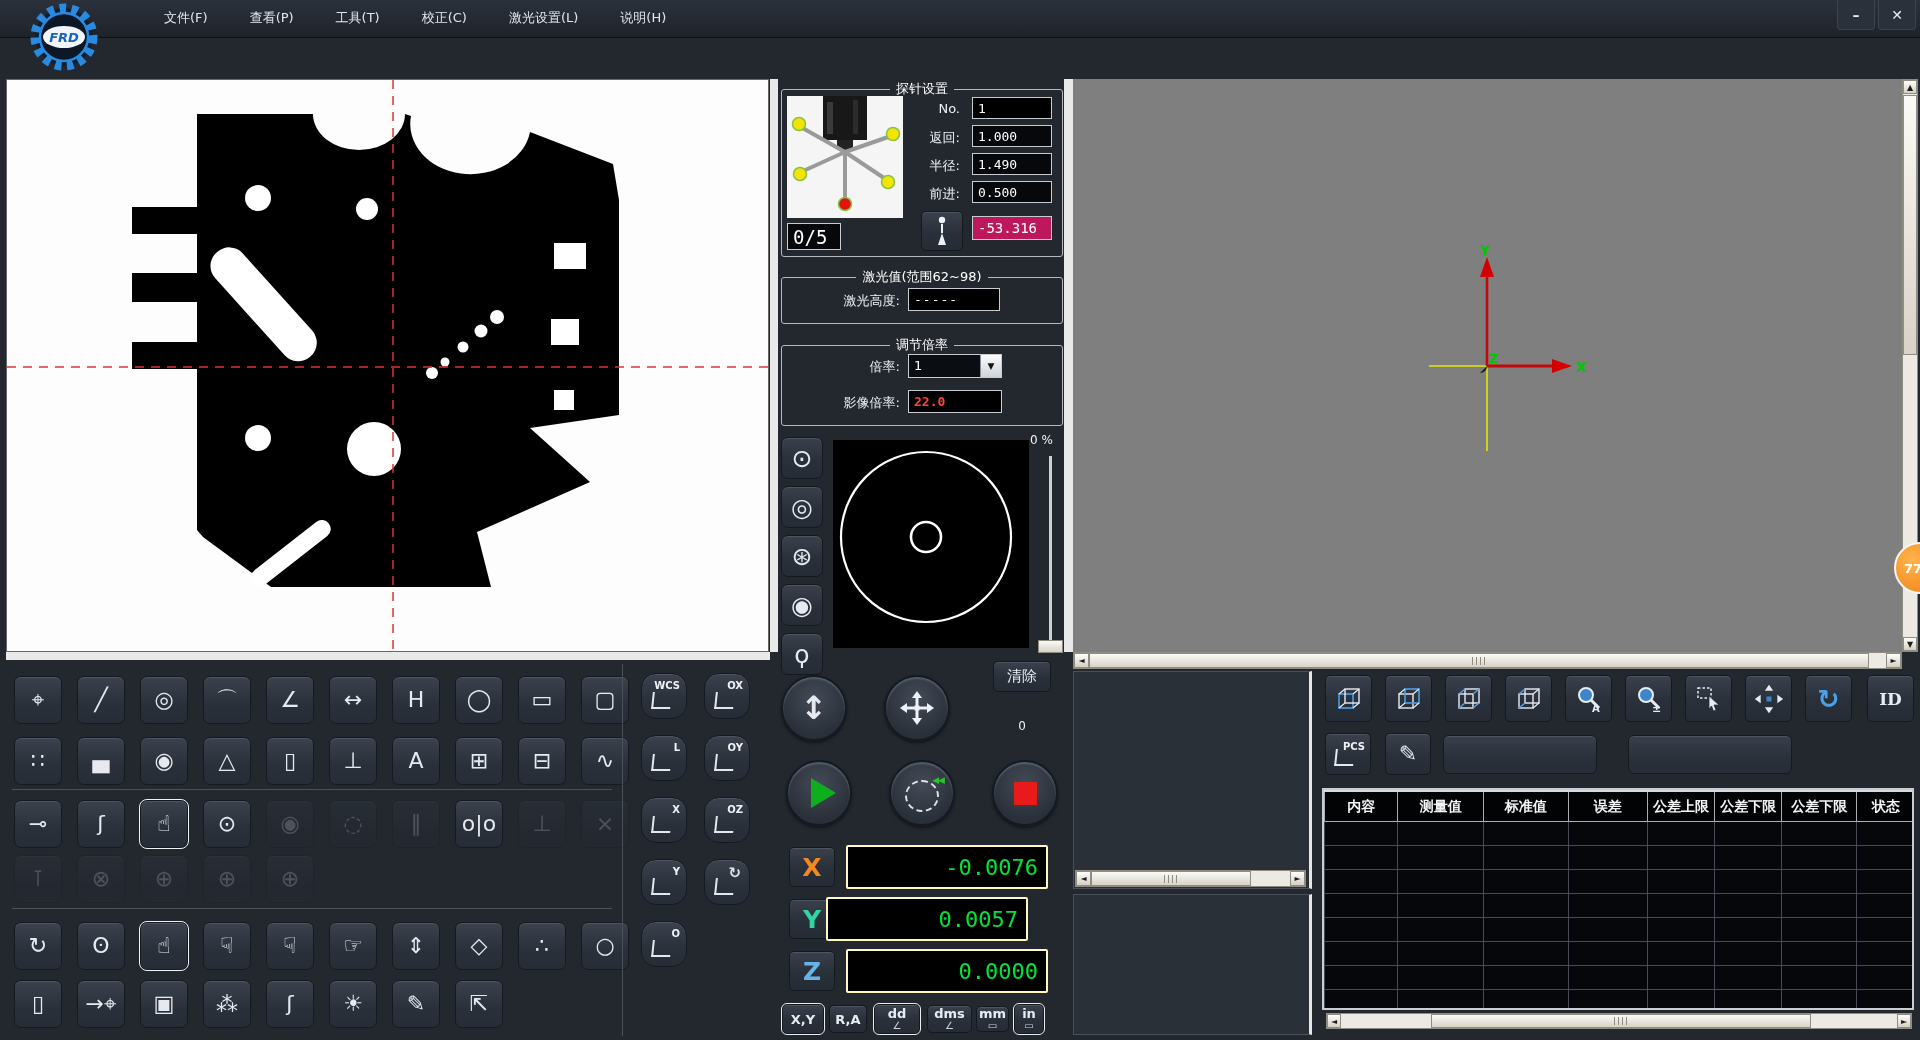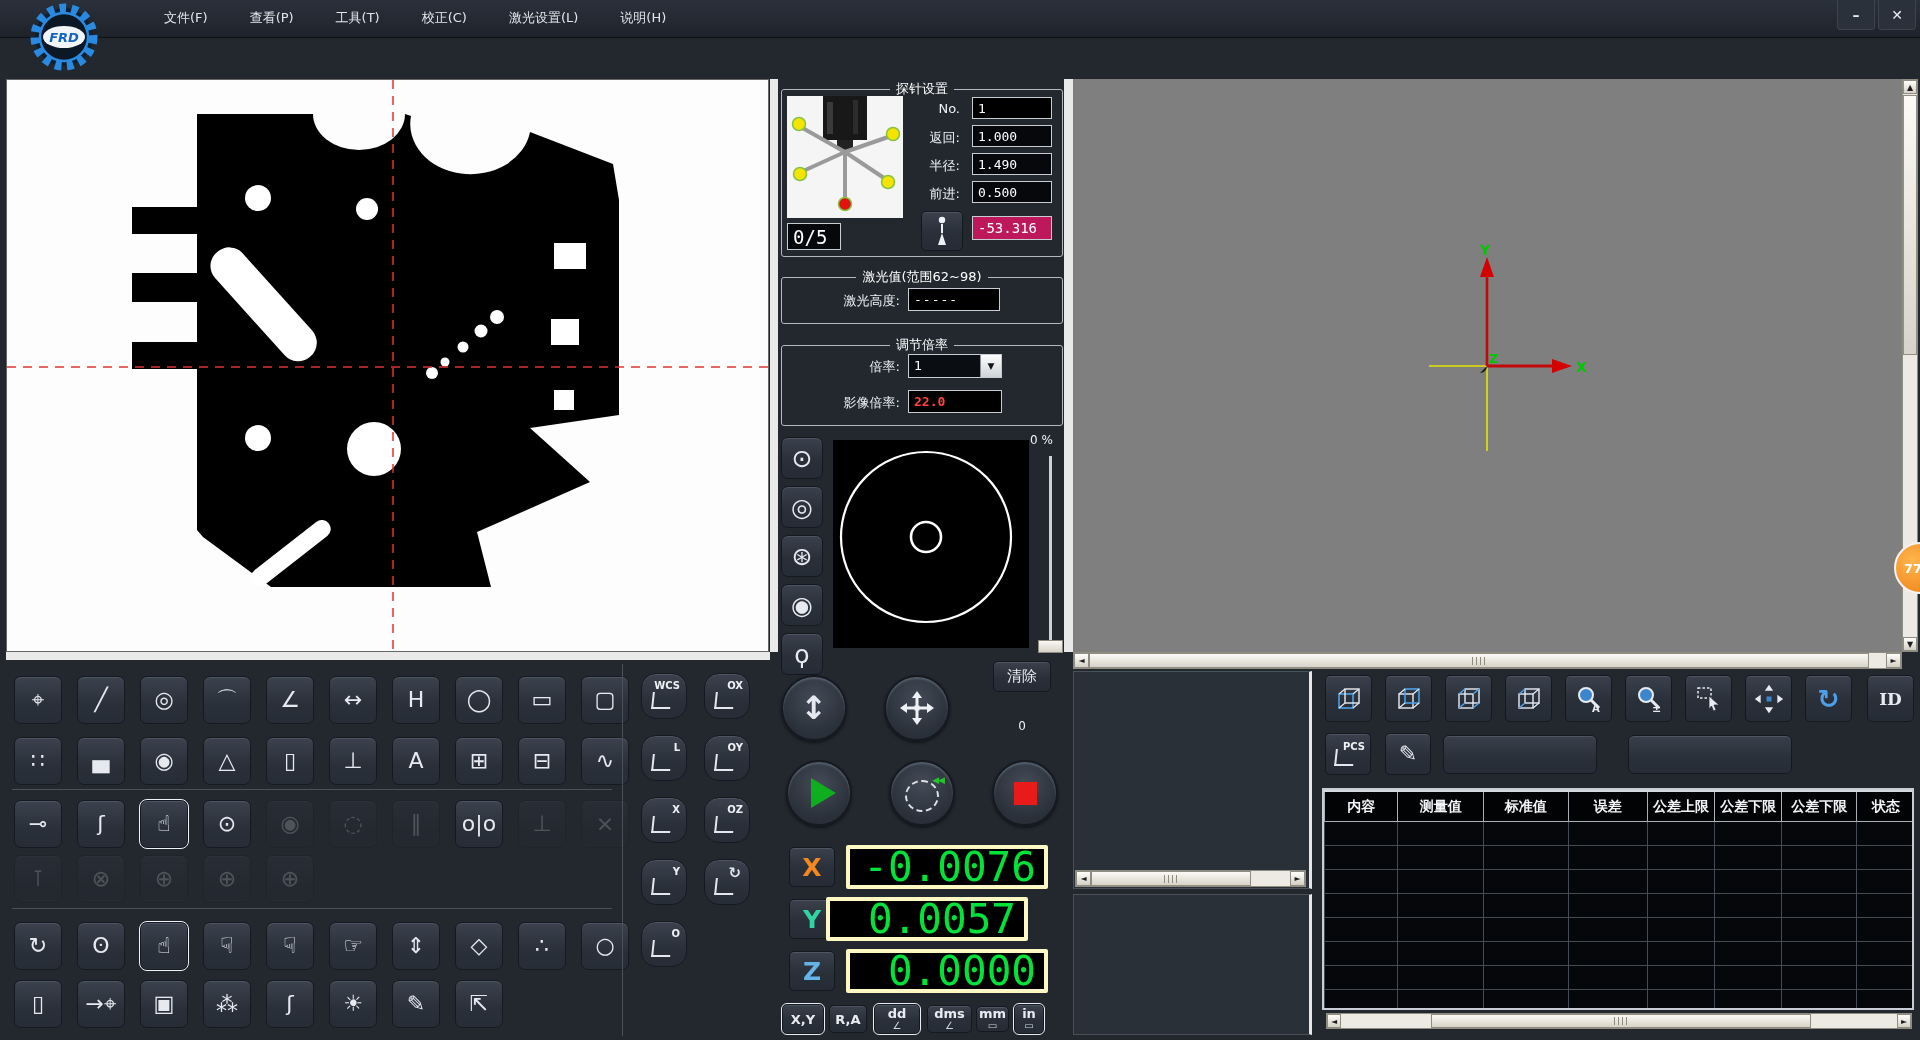--- a/index.html
+++ b/index.html
@@ -42,22 +42,22 @@
   .vline{background:#4a5159;width:1px}
   
   .csys-grid{display:grid;grid-template-columns:46px 46px;grid-auto-rows:46px;column-gap:17px;row-gap:16px}
   .csys-btn{position:relative;background:linear-gradient(#3b424d,#2a303a 60%,#272d36);
        border:1px solid #151920;border-radius:15px;box-shadow:inset 0 1px 0 #4d5562}
   .csys-corner{position:absolute;left:10px;bottom:9px;width:17px;height:15px;
        border-left:2px solid #e4e8ee;border-bottom:2px solid #e4e8ee;transform:skewX(-6deg)}
   .csys-label{position:absolute;top:6px;right:6px;font-size:10px;font-weight:bold;color:#eef1f5}
   .csys-btn.big .csys-label{font-size:15px;top:4px;right:8px;color:#dfe4ea}
   
-  .dro-box{background:#000;border:4px solid #fef9c3;border-radius:2px;color:#00e43a;
-       font-family:"DejaVu Sans Mono","Liberation Mono",monospace;font-size:41px;
+  .dro-box{background:#000;border:2px solid #fef9c3;border-radius:2px;color:#00e43a;
+       font-family:"DejaVu Sans Mono","Liberation Mono",monospace;font-size:22px;
        display:flex;align-items:center;justify-content:flex-end;padding-right:8px;box-sizing:border-box}
   .axis-btn{font-size:25px;font-weight:bold}
   
   .unit-btn{flex-direction:column;line-height:1;gap:1px}
   .unit-btn .u-main{font-size:13px;font-weight:bold}
   .unit-btn .u-glyph{font-size:10px;color:#cfd5dc}
   
   .sb{background:#eceae3;border:1px solid #8f8c82;box-sizing:border-box}
   .sb-btn{background:linear-gradient(#fffefb,#d5d0c4);border:1px solid #8f8c82;color:#1c1c1c;
        display:flex;align-items:center;justify-content:center;font-size:8px;box-sizing:border-box}

